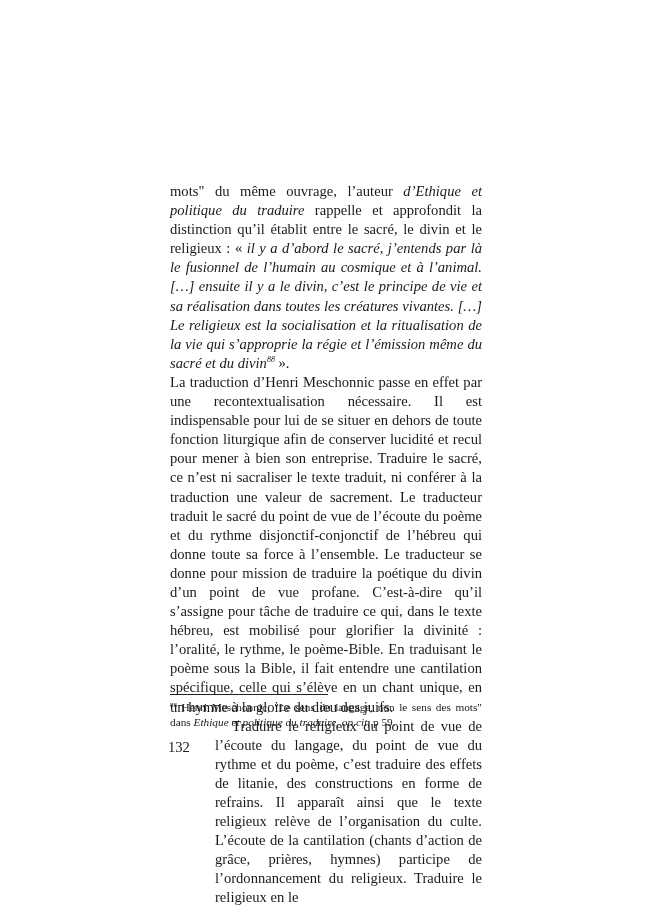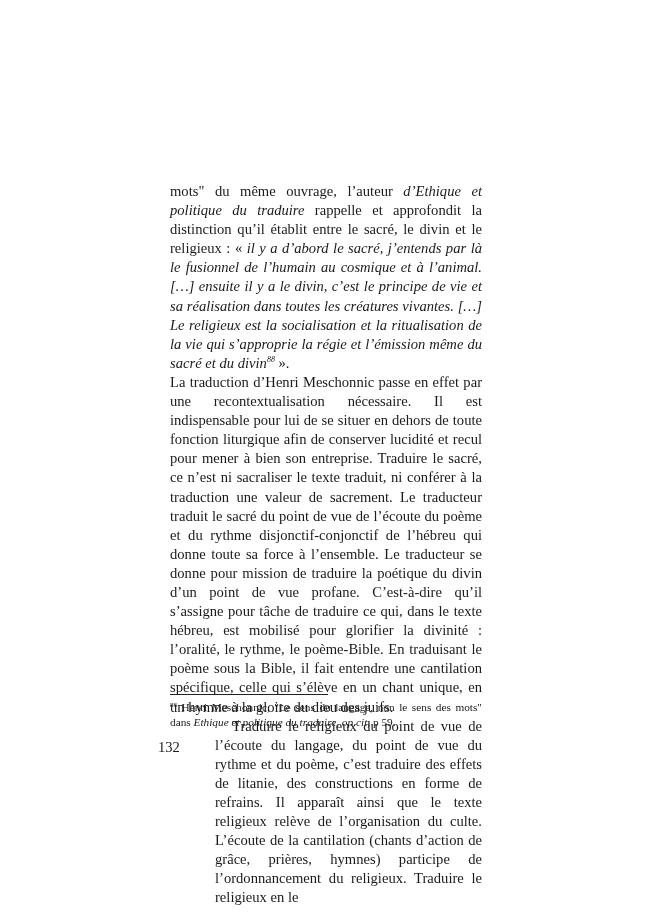--- a/index.html
+++ b/index.html
@@ -14,21 +14,21 @@
   .page i { font-style: italic; }
   sup.fnref { font-size: 8px; line-height: 0; vertical-align: 6px; font-style: italic; }
   .fn-rule { position: absolute; left: 170px; top: 694px; width: 158px; height: 0; border-top: 1px solid #222; }
   .footnote {
     position: absolute; left: 170px; top: 700px; width: 312px;
     font-family: "Liberation Serif", serif; font-size: 11.3px; line-height: 15px;
     color: #1a1a1a; text-align: justify;
   }
   .footnote sup { font-size: 7px; vertical-align: 4px; line-height: 0; }
   .pagenum {
-    position: absolute; left: 158px; top: 739px;
+    position: absolute; left: 168px; top: 739px;
     font-family: "Liberation Serif", serif; font-size: 14.6px; color: #1a1a1a;
   }
 </style>
 </head>
 <body>
 
 <div class="page">
   <p><span>mots" du même ouvrage, l’auteur </span><i>d’Ethique et politique du traduire</i><span> rappelle et approfondit la distinction qu’il établit entre le sacré, le divin et le religieux : « </span><i>il y a d’abord le sacré, j’entends par là le fusionnel de l’humain au cosmique et à l’animal. […] ensuite il y a le divin, c’est le principe de vie et sa réalisation dans toutes les créatures vivantes. […] Le religieux est la socialisation et la ritualisation de la vie qui s’approprie la régie et l’émission même du sacré et du divin</i><sup class="fnref">88</sup><span> ».</span></p>
   <p>La traduction d’Henri Meschonnic passe en effet par une recontextualisation nécessaire. Il est indispensable pour lui de se situer en dehors de toute fonction liturgique afin de conserver lucidité et recul pour mener à bien son entreprise. Traduire le sacré, ce n’est ni sacraliser le texte traduit, ni conférer à la traduction une valeur de sacrement. Le traducteur traduit le sacré du point de vue de l’écoute du poème et du rythme disjonctif-conjonctif de l’hébreu qui donne toute sa force à l’ensemble. Le traducteur se donne pour mission de traduire la poétique du divin d’un point de vue profane. C’est-à-dire qu’il s’assigne pour tâche de traduire ce qui, dans le texte hébreu, est mobilisé pour glorifier la divinité : l’oralité, le rythme, le poème-Bible. En traduisant le poème sous la Bible, il fait entendre une cantilation spécifique, celle qui s’élève en un chant unique, en un hymne à la gloire du dieu des juifs.</p>
   <p class="indent">Traduire le religieux du point de vue de l’écoute du langage, du point de vue du rythme et du poème, c’est traduire des effets de litanie, des constructions en forme de refrains. Il apparaît ainsi que le texte religieux relève de l’organisation du culte. L’écoute de la cantilation (chants d’action de grâce, prières, hymnes) participe de l’ordonnancement du religieux. Traduire le religieux en le</p>

